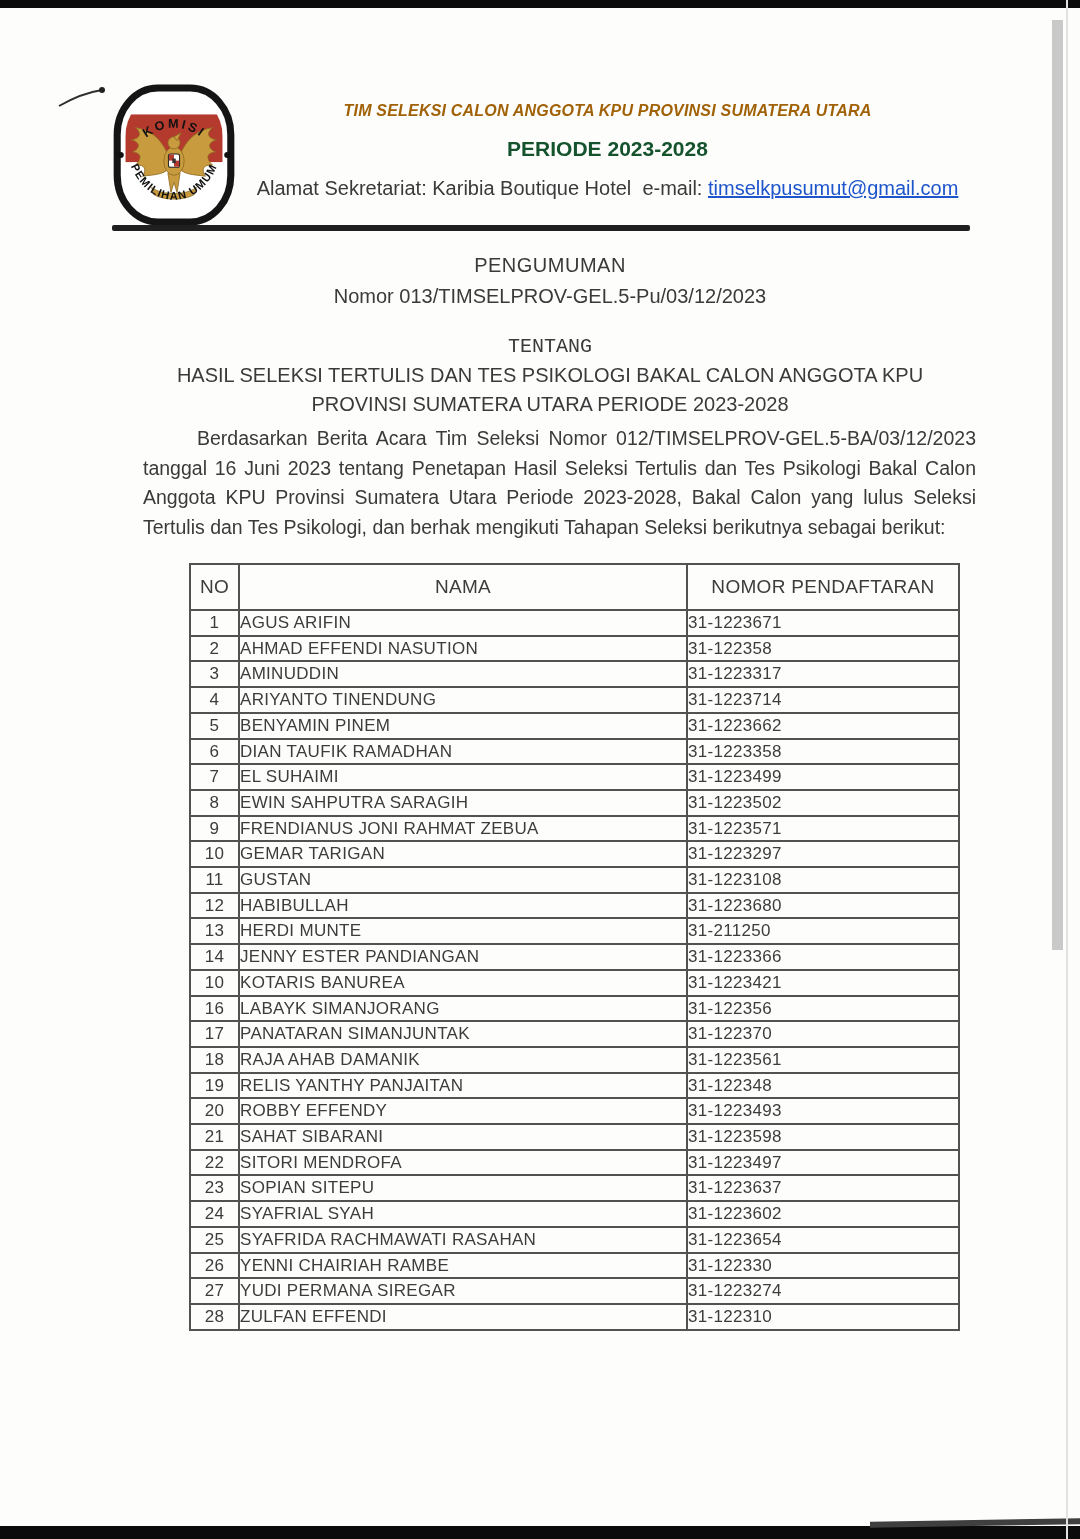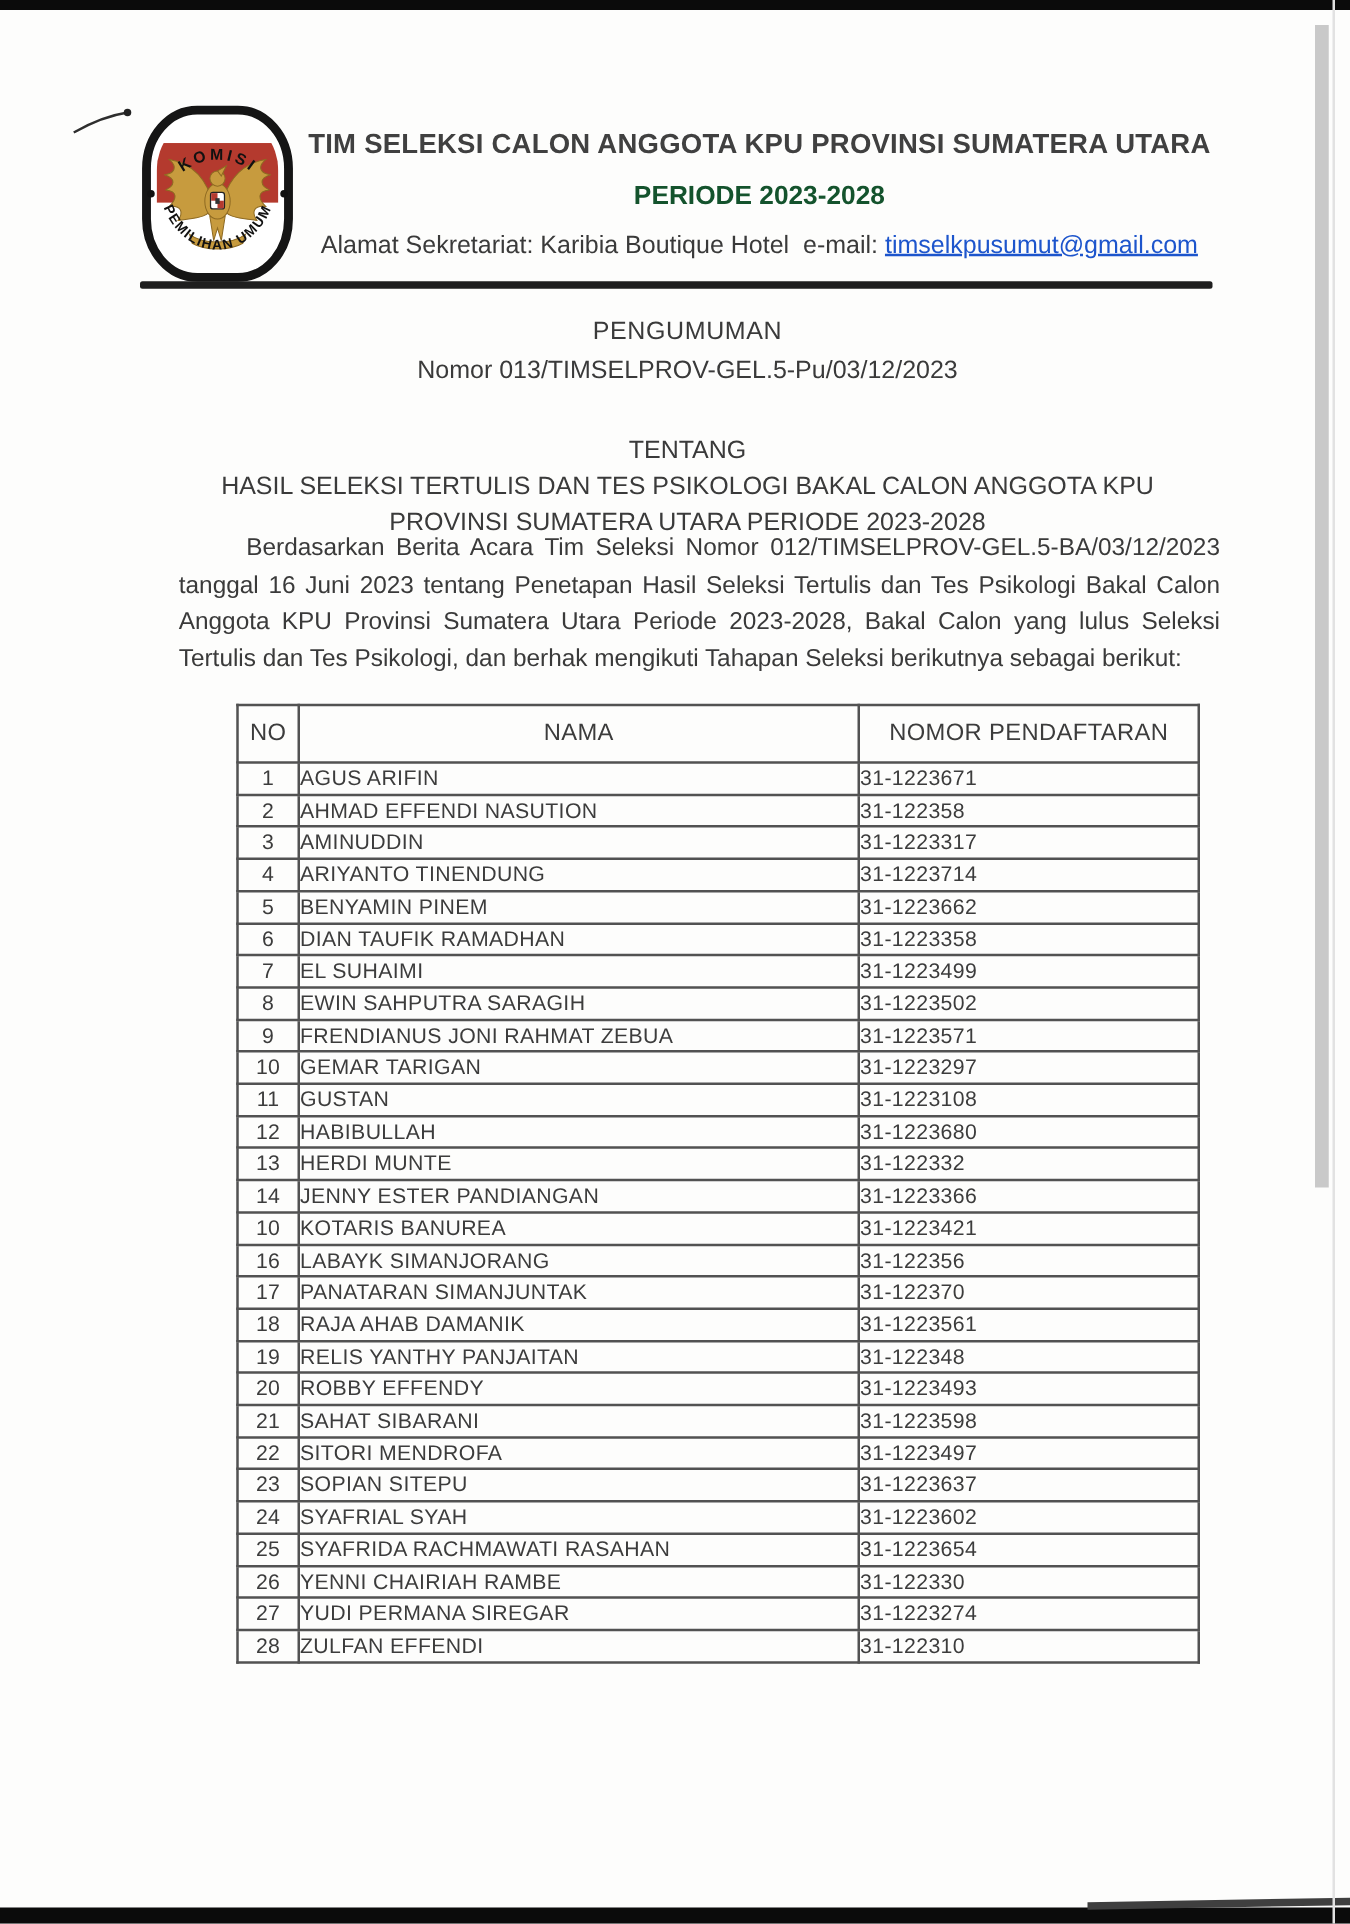--- a/index.html
+++ b/index.html
@@ -11,30 +11,30 @@
   .abs{position:absolute;}
   
   .top-strip{left:0;top:0;width:1080px;height:8px;background:#0b0b0b;}
   .bottom-strip{left:0;bottom:0;width:1080px;height:13px;background:#0b0b0b;}
   .bottom-wedge{right:0;bottom:13px;width:210px;height:6px;background:#3f3f3f;transform:skewY(-1deg);}
   .scan-band{left:1052px;top:20px;width:11px;height:930px;background:#c9c9c9;}
   .page-edge{left:1066px;top:0;width:2px;height:1539px;background:#e2e2e2;}
   
   .logo{left:112px;top:84px;width:124px;height:142px;}
   .head-text{left:245px;top:102px;width:725px;text-align:center;}
-  .org-name{font-size:22px;font-weight:bold;letter-spacing:.2px;color:#404040;}
+  .org-name{font-size:16px;font-weight:bold;letter-spacing:.2px;color:#a16207;font-style:italic;}
   .period{margin-top:17px;font-size:21px;font-weight:bold;color:#14532d;}
   .secretariat{margin-top:16px;font-size:20px;color:#3a3a3a;}
   .email-link{color:#1d55cc;text-decoration:underline;cursor:pointer;}
   .rule{left:112px;top:225px;width:858px;height:6px;background:#1f1f1f;border-radius:2px;}
   
   .announce{left:120px;top:254px;width:860px;text-align:center;font-size:20px;color:#3a3a3a;}
   .announce-title{letter-spacing:.5px;}
   .announce-number{margin-top:8px;}
-  .about{margin-top:41px;}
+  .about{margin-top:27px;font-family:Liberation Mono, monospace;}
   .subject{margin-top:6px;}
   
   .body-par{
     left:143px;top:424px;width:833px;
     font-size:19.5px;line-height:29.6px;text-align:justify;
     text-indent:54px;color:#3a3a3a;
   }
   
   table.results{
     position:absolute;left:189px;top:563px;width:769px;
@@ -201,21 +201,21 @@
         <td class="cell-nomor">31-1223108</td>
       </tr>
         <tr>
         <td class="cell-no">12</td>
         <td class="cell-nama">HABIBULLAH</td>
         <td class="cell-nomor">31-1223680</td>
       </tr>
         <tr>
         <td class="cell-no">13</td>
         <td class="cell-nama">HERDI MUNTE</td>
-        <td class="cell-nomor">31-122332</td>
+        <td class="cell-nomor">31-211250</td>
       </tr>
         <tr>
         <td class="cell-no">14</td>
         <td class="cell-nama">JENNY ESTER PANDIANGAN</td>
         <td class="cell-nomor">31-1223366</td>
       </tr>
         <tr>
         <td class="cell-no">10</td>
         <td class="cell-nama">KOTARIS BANUREA</td>
         <td class="cell-nomor">31-1223421</td>

